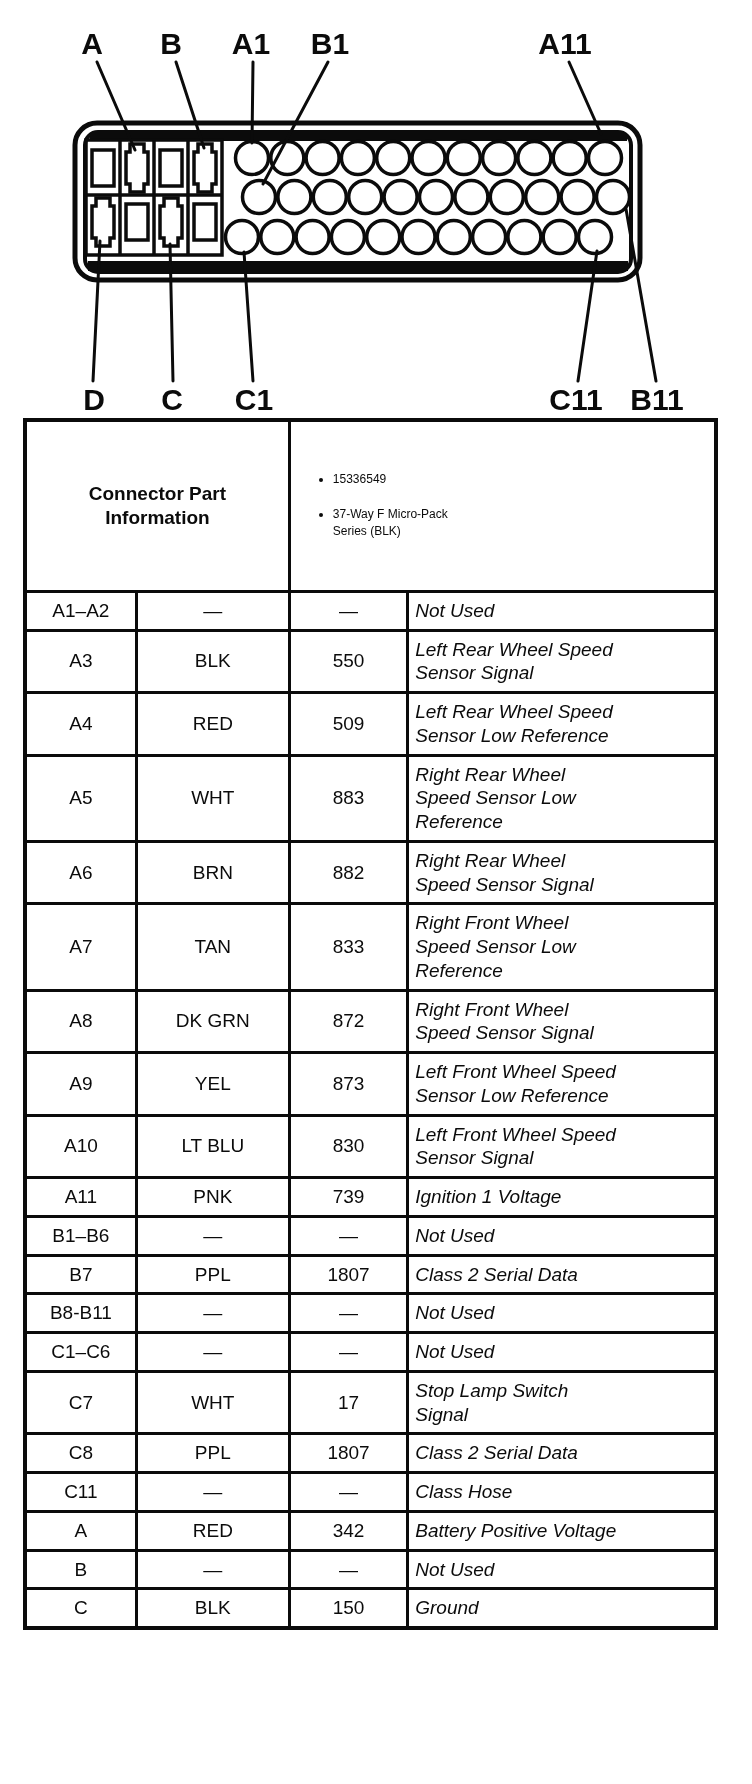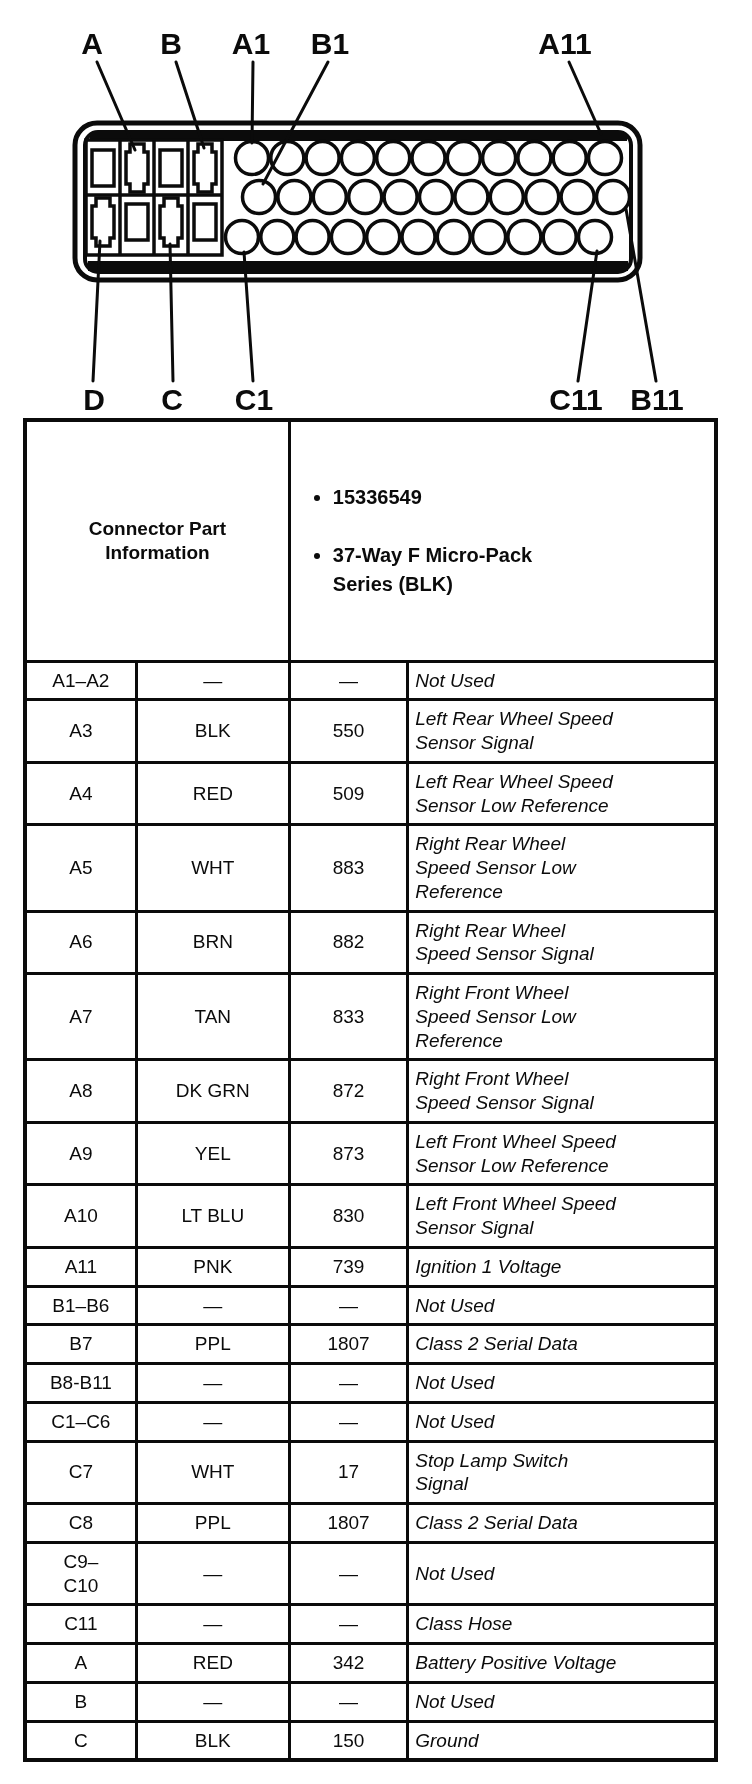--- a/index.html
+++ b/index.html
@@ -30,21 +30,21 @@
   .col-wire{width:150px;}
   .col-circ{width:116px;}
   .col-func{width:302px;}
   .part-title-cell{
     font-weight:bold;font-size:20px;text-align:center;
     vertical-align:middle;line-height:1.3;height:86px;
   }
   .part-bullets-cell{vertical-align:middle;text-align:left;}
   .part-bullets{
     margin:2px 0;padding-left:36px;
-    font-weight:bold;font-size:20px;line-height:1.45;
+    font-weight:normal;font-size:12px;line-height:1.45;
   }
   .part-bullets li{white-space:pre-line;}
   .colhead{
     font-weight:bold;font-size:20px;text-align:center;
     vertical-align:bottom;line-height:1.15;
     padding-top:14px;padding-bottom:8px;
   }
   .c-pin,.c-wire,.c-circ{text-align:center;}
   .c-func{text-align:left;padding-left:10px;font-style:italic;}
 </style>
@@ -269,27 +269,20 @@
     <td class="c-func">Stop Lamp Switch
 Signal</td>
   </tr>
       <tr>
     <td class="c-pin">C8</td>
     <td class="c-wire">PPL</td>
     <td class="c-circ">1807</td>
     <td class="c-func">Class 2 Serial Data</td>
   </tr>
       <tr>
-    <td class="c-pin">C9–
-C10</td>
-    <td class="c-wire">—</td>
-    <td class="c-circ">—</td>
-    <td class="c-func">Not Used</td>
-  </tr>
-      <tr>
     <td class="c-pin">C11</td>
     <td class="c-wire">—</td>
     <td class="c-circ">—</td>
     <td class="c-func">Class Hose</td>
   </tr>
       <tr>
     <td class="c-pin">A</td>
     <td class="c-wire">RED</td>
     <td class="c-circ">342</td>
     <td class="c-func">Battery Positive Voltage</td>

